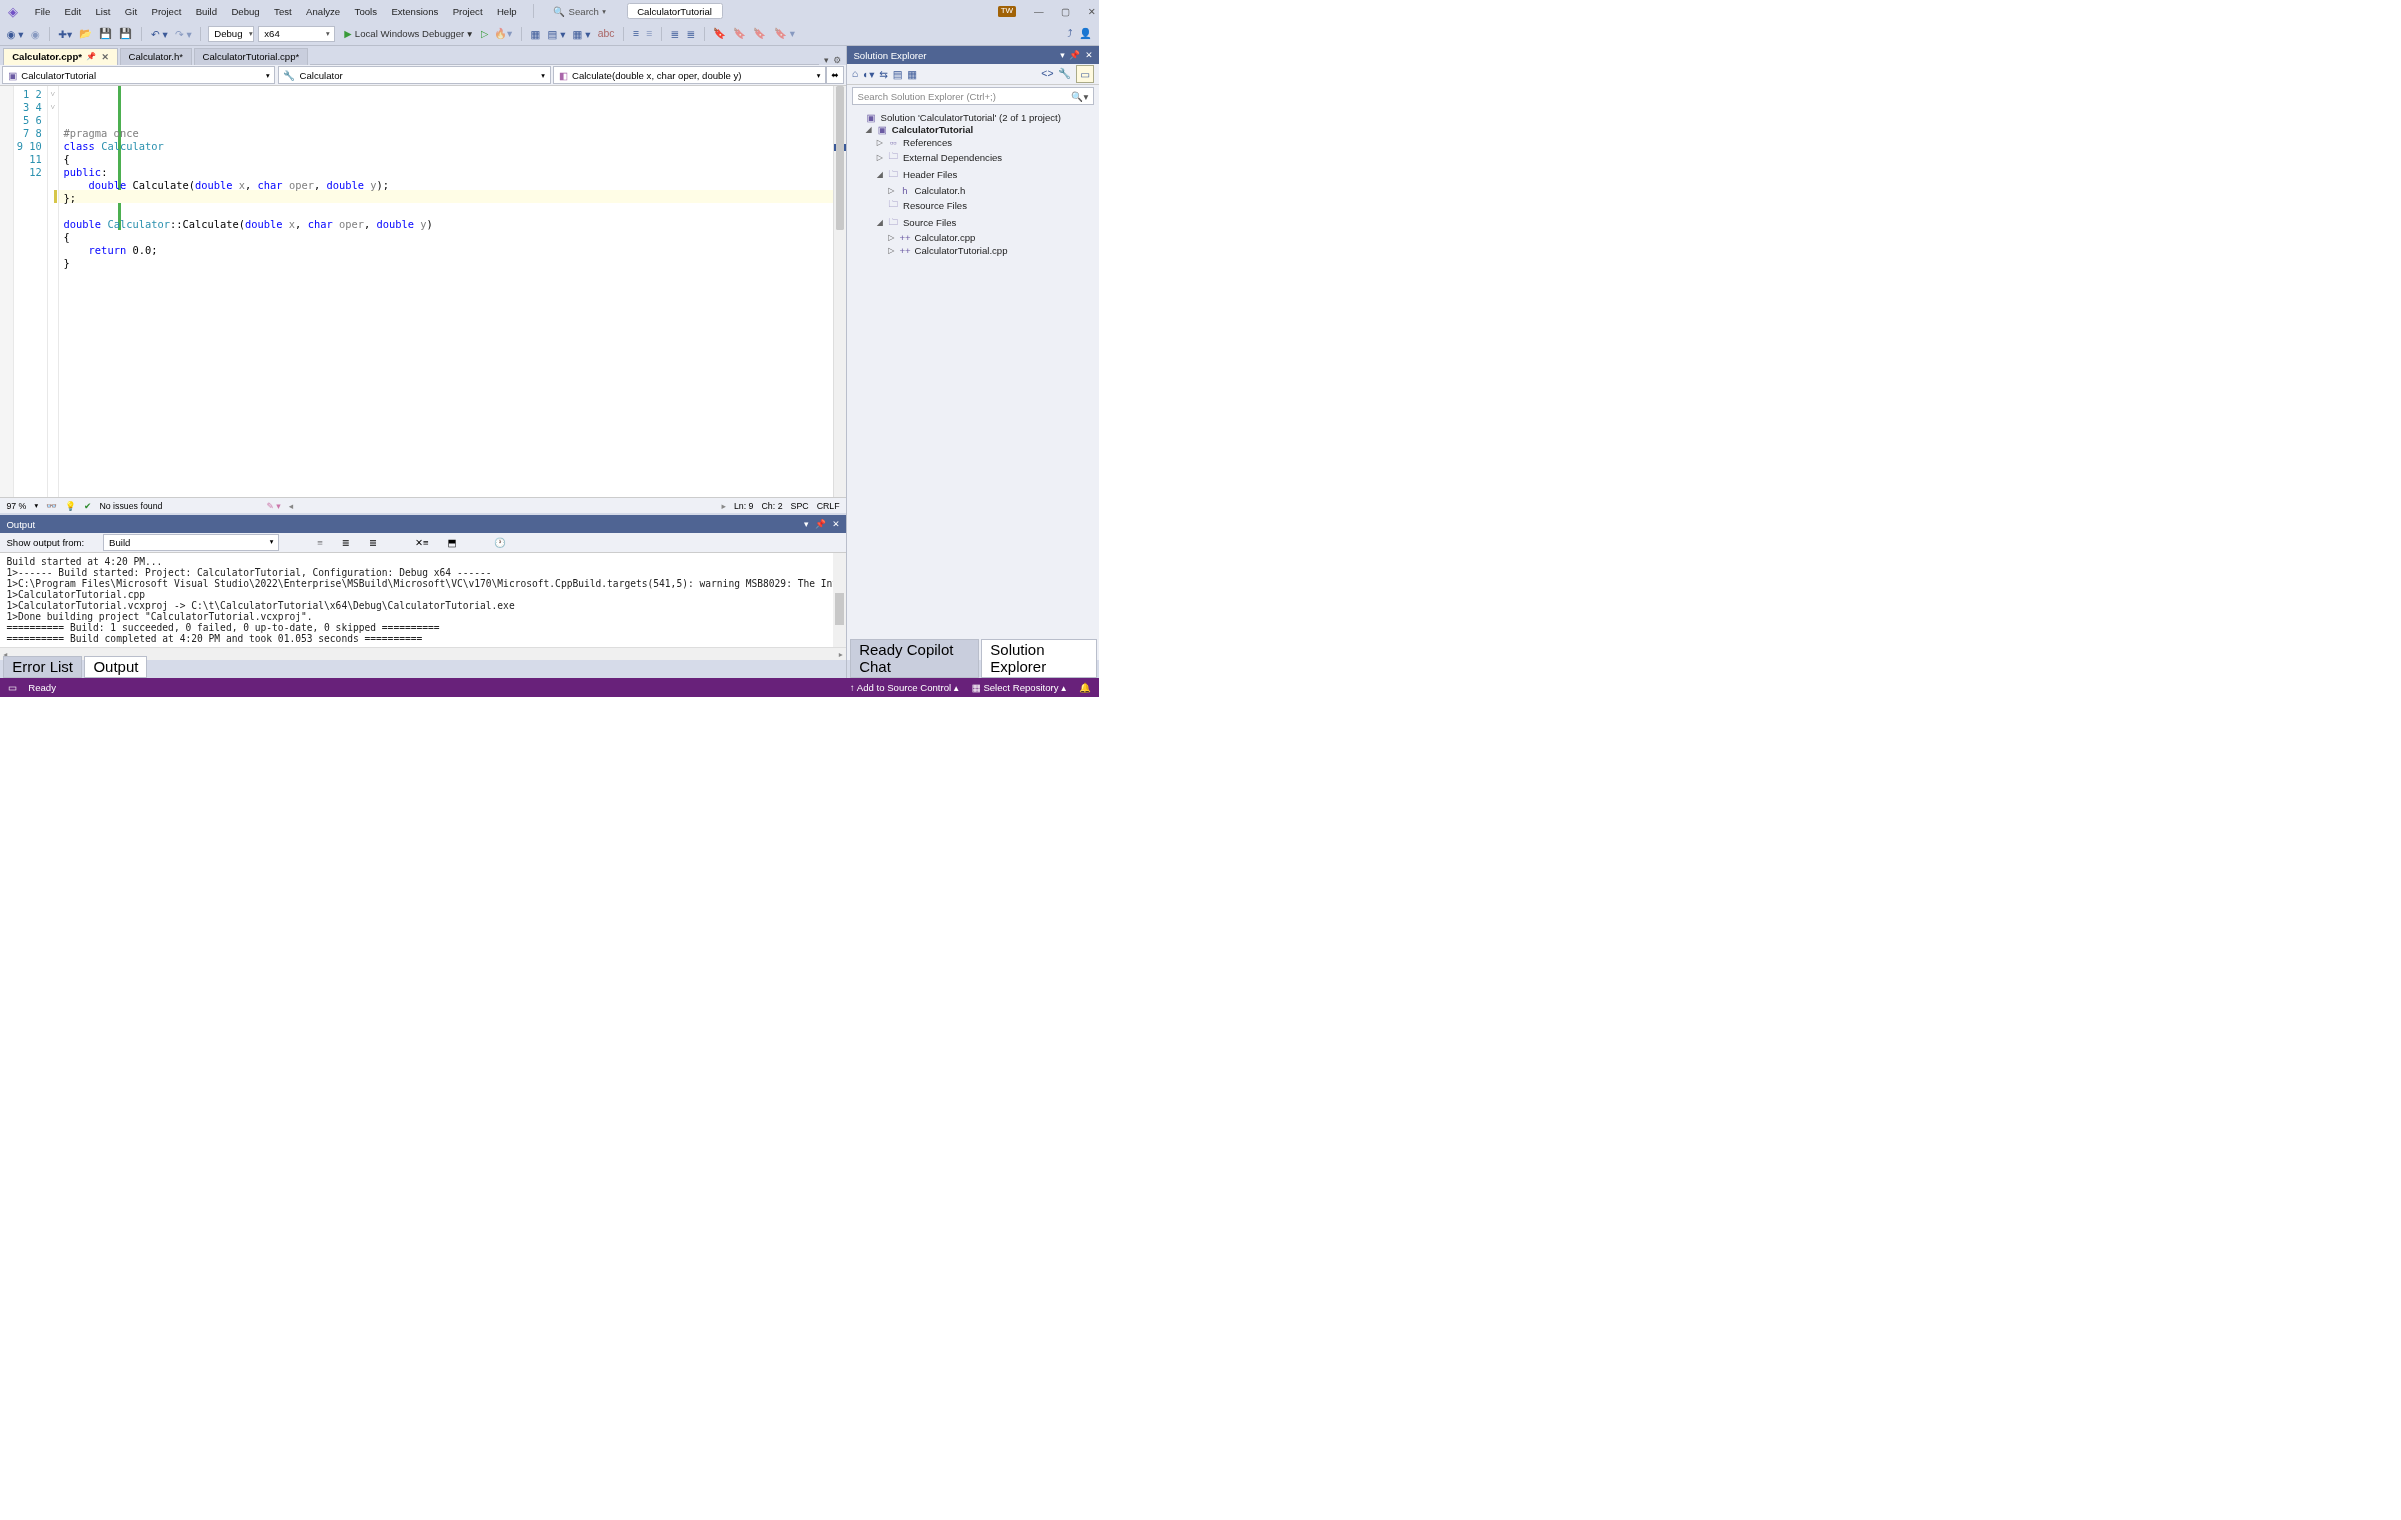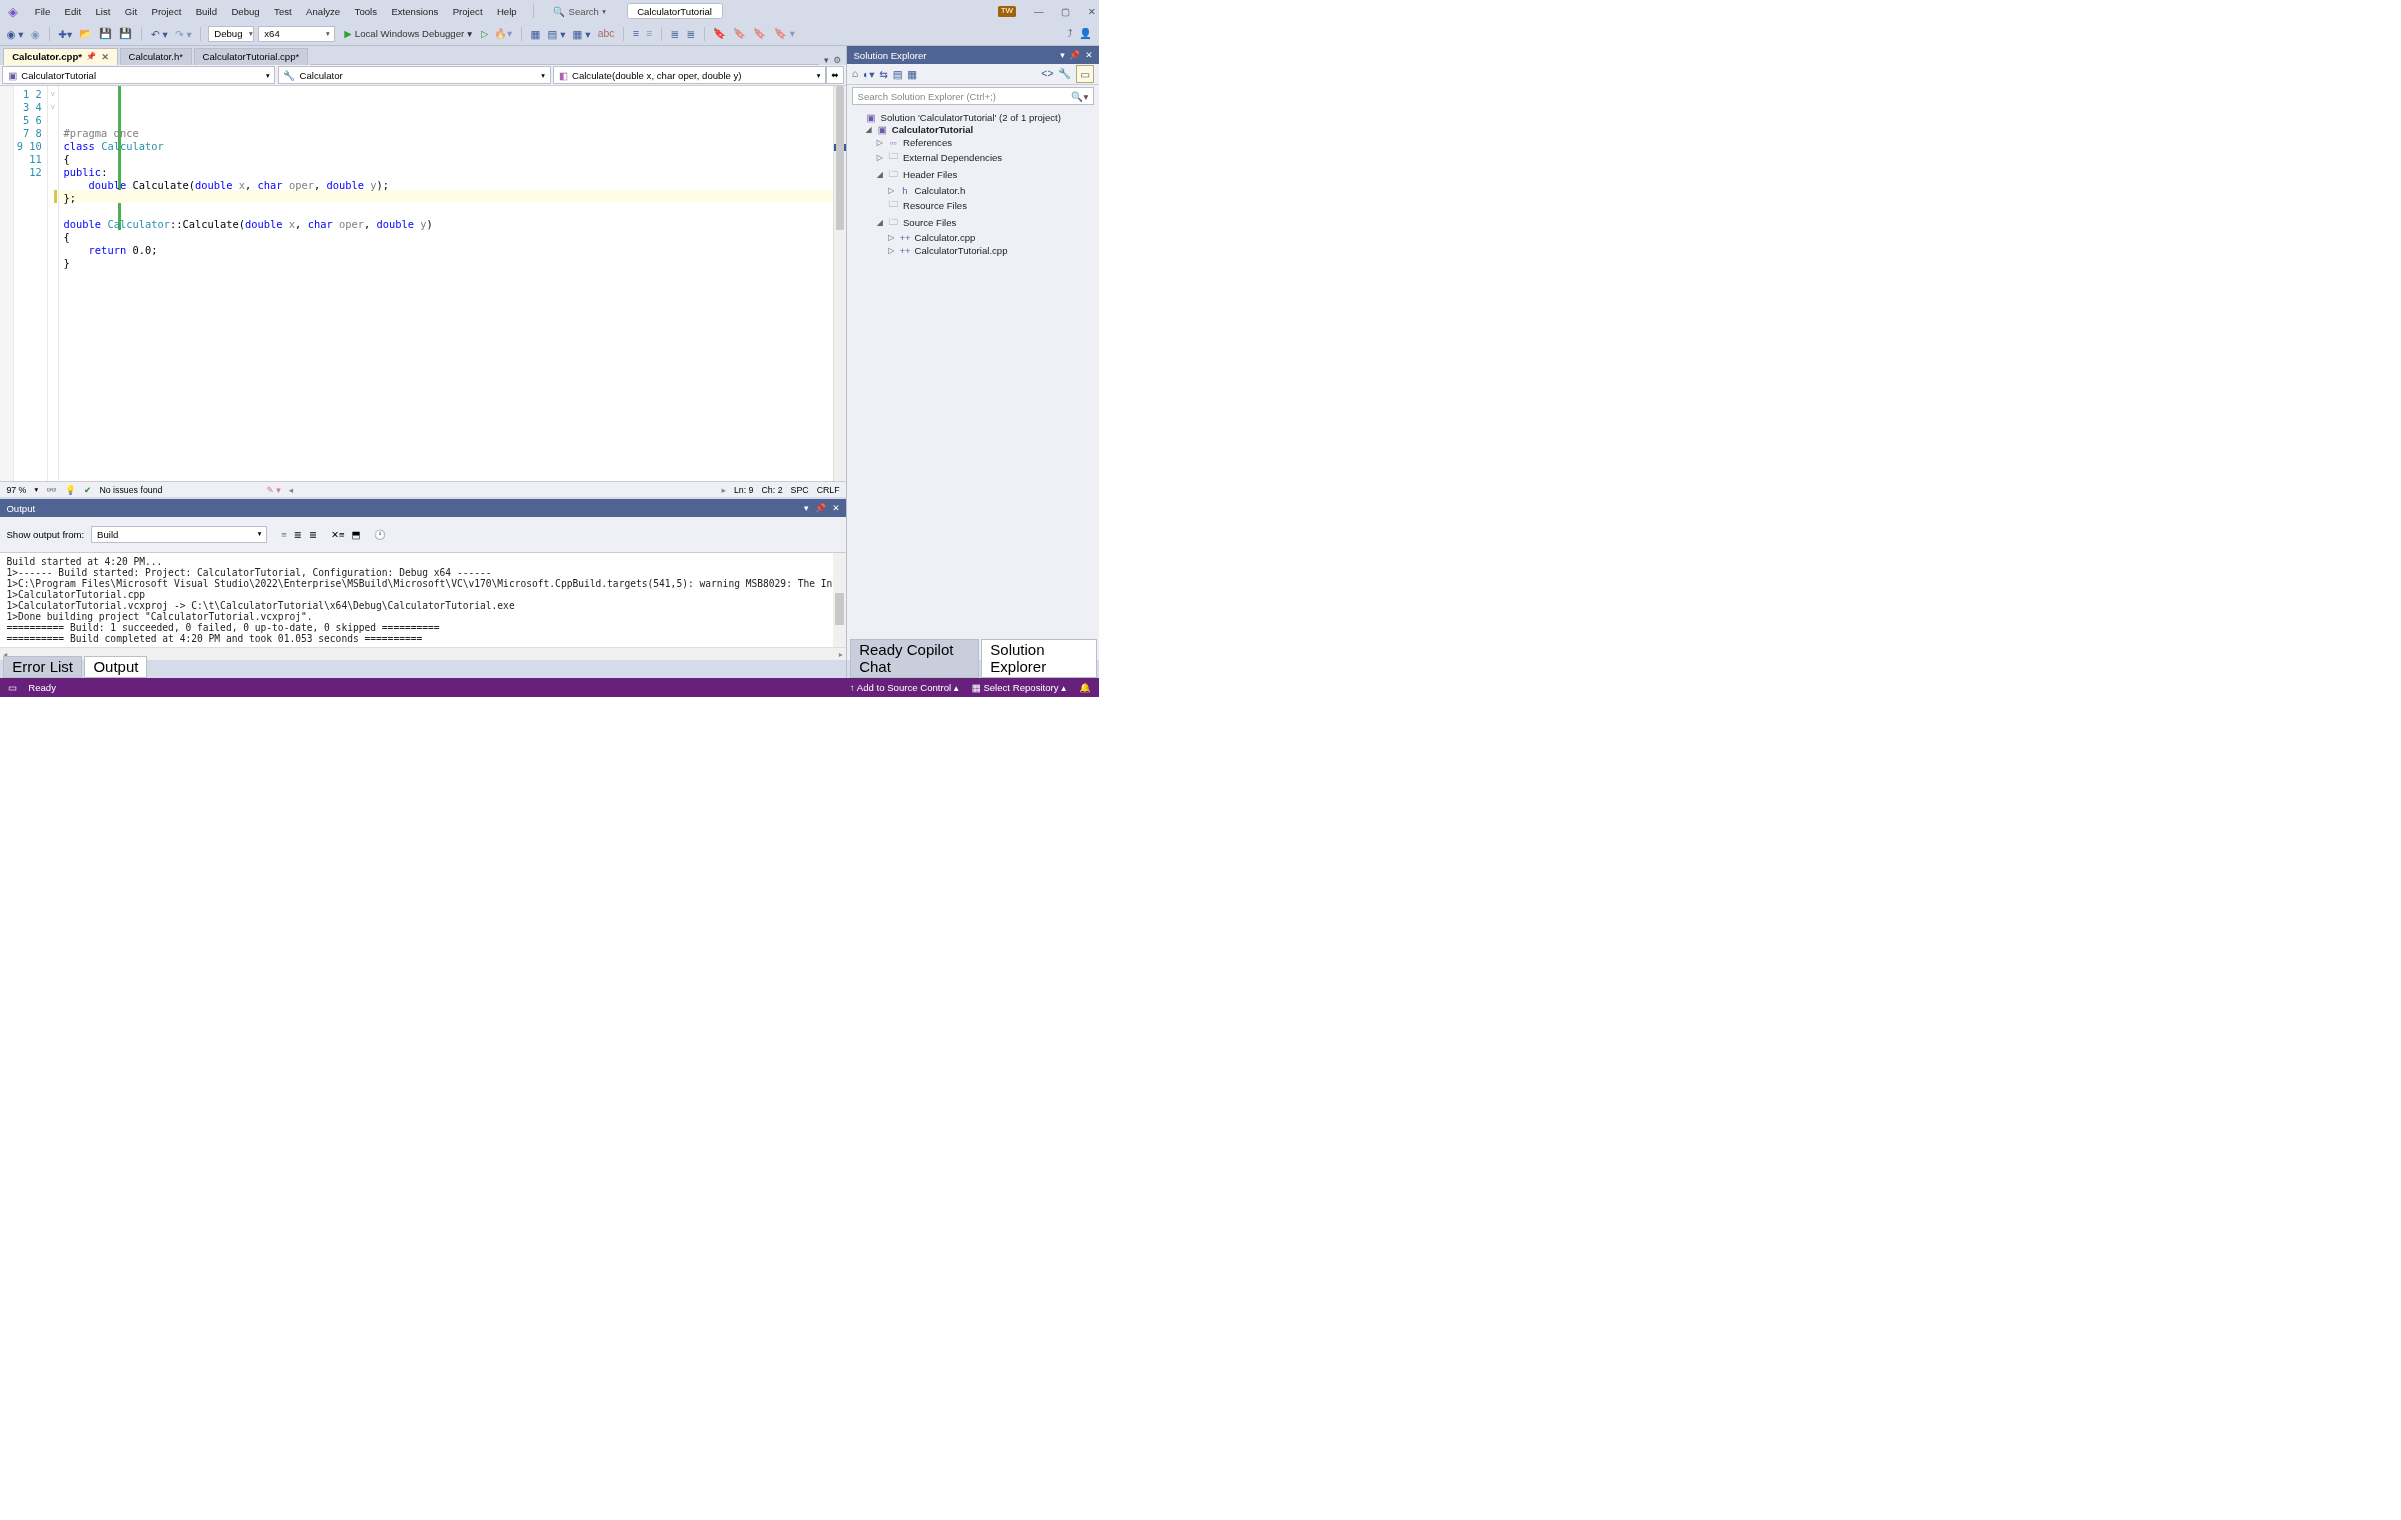--- a/index.html
+++ b/index.html
@@ -42,21 +42,21 @@
 .vbar-mark{ position:absolute; left:0; right:0; height:6.4px; background:#3b5998; }
 .green-bar{ position:absolute; left:59px; width:3.2px; background:#4caf50; top:0; height:144px; }
 .yellow-bar{position:absolute; left:59px; width:3.2px; background:#d6c64a; height:13px;}
 .kw{color:#0000ff;} .type{color:#2b91af;} .preproc{color:#808080;} .param{color:#808080;}
 .editor-status { height:16px; background:#eef0f6; border-top:0.8px solid #ccc; display:flex; align-items:center; font-size:8.8px; padding:0 6.4px; gap:8px; }
 .editor-status .spacer{flex:1}
 .check{color:#2e8b2e;}
 .split { height:2.4px; background:#d6dbe9; cursor:row-resize; }
 .output-header { background:#4f6493; color:#fff; height:17.6px; display:flex; align-items:center; padding:0 6.4px; font-size:9.6px; }
 .output-header .pane-icons{margin-left:auto; display:flex; gap:6.4px; font-size:8.8px;}
-.output-toolbar { background:#eef0f6; height:36px; display:flex; align-items:center; padding:0 6.4px; gap:7px; border-bottom:0.8px solid #ccc; font-size:9.6px; }
+.output-toolbar { background:#eef0f6; height:20px; display:flex; align-items:center; padding:0 6.4px; gap:19px; border-bottom:0.8px solid #ccc; font-size:9.6px; }
 .out-combo{border:0.8px solid #b9becb; background:#fff; padding:1.6px 4.8px; width:176px; display:flex;}
 .output-body { flex:1; font-family:Consolas,monospace; font-size:9.6px; padding:3.2px 6.4px; white-space:pre; overflow:hidden; background:#fff; color:#222; min-height:88px; }
 .bottom-tabs{ background:#d6dbe9; height:17.6px; display:flex; align-items:flex-end; padding-left:3.2px; }
 .btab{ padding:1.6px 8px; border:0.8px solid #b9becb; background:#c9cedd; margin-right:2.4px; font-size:15px; }
 .btab.active{background:#fff;}
 .right-panel { width:252px; display:flex; flex-direction:column; background:#eef0f6; }
 .se-header{ background:#4f6493; color:#fff; height:17.6px; display:flex; align-items:center; padding:0 6.4px; font-size:9.6px;}
 .se-header .pane-icons{margin-left:auto; display:flex; gap:4.8px; font-size:8.8px;}
 .se-toolbar{ height:21px; display:flex; align-items:center; padding:0 4.8px; gap:4.8px; border-bottom:0.8px solid #ccc; background:#eef0f6; }
 .se-toolbar .tbi{font-size:10.4px; color:#3b5998;}

